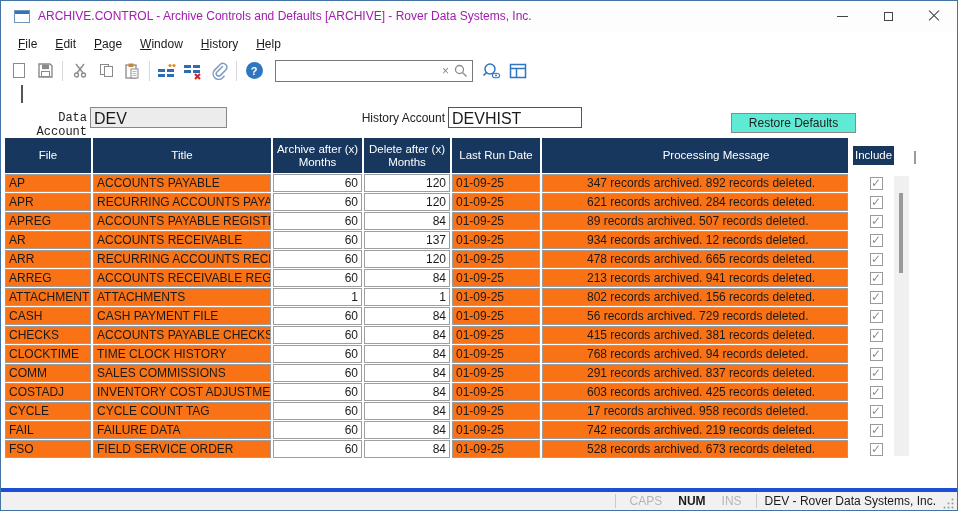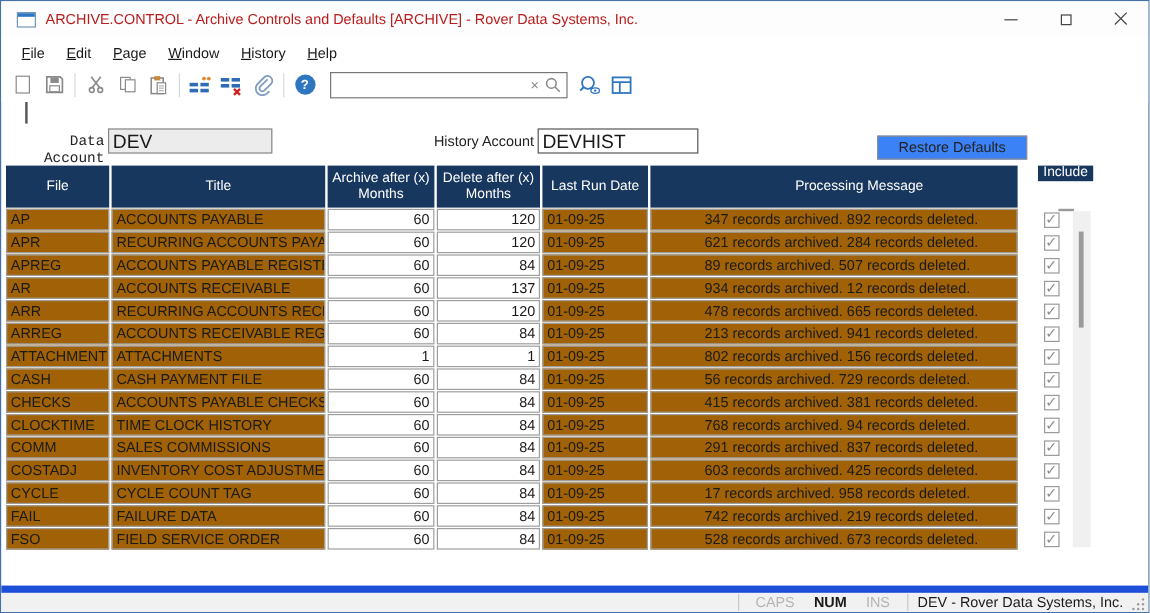--- a/index.html
+++ b/index.html
@@ -8,21 +8,21 @@
     position:relative; width:958px; height:511px; background:#ffffff;
     border:1px solid #4472a4; overflow:hidden;
     font-size:12px; color:#1a1a1a;
   }
   
   .titlebar { position:absolute; left:0; top:0; width:100%; height:30px;
     background:#fdfdfd; display:flex; align-items:center; }
   .app-icon { width:16px; height:13px; border:1px solid #7096bc; background:#fff;
     margin:0 8px 0 13px; position:relative; }
   .app-icon::before { content:""; position:absolute; left:0; top:0; width:100%; height:3px; background:#2e77c0; }
-  .title-text { font-size:12px; color:#b91c1c; white-space:nowrap; }
+  .title-text { font-size:12px; color:#a21caf; white-space:nowrap; }
   .win-controls { margin-left:auto; display:flex; height:30px; }
   .win-btn { width:46px; height:30px; display:flex; align-items:center; justify-content:center; cursor:default; }
   .glyph-min { width:11px; height:1px; background:#444; }
   .glyph-max { width:9px; height:9px; border:1px solid #444; }
   .glyph-close { position:relative; width:12px; height:12px; }
   .glyph-close::before,.glyph-close::after { content:""; position:absolute; left:-1px; top:5px; width:14px; height:1px; background:#444; }
   .glyph-close::before { transform:rotate(45deg); }
   .glyph-close::after { transform:rotate(-45deg); }
   
   .menubar { position:absolute; left:0; top:30px; width:100%; height:25px;
@@ -44,48 +44,48 @@
     font-size:11px; font-weight:bold; display:flex; align-items:center; justify-content:center; }
   
   .caret-line { position:absolute; left:20px; top:84px; width:2px; height:18px; background:#555; }
   .field-label { position:absolute; top:110px; font-size:12px; color:#222; }
   .lbl-data { left:18px; width:68px; text-align:right;font-family:Liberation Mono, monospace; }
   .lbl-hist { left:360px; width:84px; text-align:right; }
   .field-box { position:absolute; top:106px; height:21px; font-size:16px; padding:2px 3px; }
   .fld-data { left:89px; width:137px; background:#ececec; border:1px solid #888; }
   .fld-hist { left:447px; width:134px; background:#fff; border:1px solid #555; }
   .btn-restore { position:absolute; left:730px; top:112px; width:125px; height:20px;
-    background:#3b82f6; border:1px solid #8a8a8a; font-size:12px; color:#222;
+    background:#5eead4; border:1px solid #8a8a8a; font-size:12px; color:#222;
     display:flex; align-items:center; justify-content:center; }
   
   .grid { position:absolute; left:4px; top:137px; }
   .thead { display:flex; gap:2px; height:35px; margin-bottom:1px; }
   .hcell { background:#17375e; color:#fff; font-size:11.5px; line-height:13px;
     display:flex; align-items:center; justify-content:center; text-align:center; padding:0 2px; }
   .trow { display:flex; gap:2px; height:18px; margin-bottom:1px; }
   .cell { border:1px solid #9e9e9e; font-size:12px; padding:0 3px; display:flex; align-items:center;
     overflow:hidden; white-space:nowrap; }
-  .ro { background:#a16207;text-align:right; }
+  .ro { background:#f97316;text-align:right; }
   .ed { background:#fff; }
   .num { justify-content:flex-end; }
   .c-file { width:86px; } .c-title { width:178px; } .c-archive { width:89px; }
   .c-delete { width:86px; } .c-lastrun { width:88px; } .c-msg { width:306px;padding-left:44px; }
   .c-include { width:46px; margin-left:3px; display:flex; align-items:center; justify-content:center; }
-  .inc-head { width:46px; margin-left:15px; display:flex; flex-direction:column; align-items:center;gap:20px; }
+  .inc-head { width:46px; margin-left:3px; display:flex; flex-direction:row; align-items:center;gap:20px; }
   .inc-head .hcell { width:46px; height:19px; }
   .checkbox { width:13px; height:13px; border:1px solid #9a9a9a; background:#fff;
     display:flex; align-items:center; justify-content:center; }
   .tick { color:#8d8d8d; font-size:12px; line-height:11px; font-family:"DejaVu Sans",sans-serif; }
   .inc-head .checkbox { margin-top:3px; }
   
   .vscroll { position:absolute; left:893px; top:175px; width:15px; height:280px; background:#f0f0f0; }
   .vthumb { position:absolute; left:5px; top:17px; width:4px; height:80px; background:#9a9a9a; }
   
   .statusbar { position:absolute; left:0; bottom:0; width:100%; height:22px; background:#f1f1f1;
-    border-top:6px solid #1d4ed8; display:flex; align-items:center; justify-content:flex-end;
+    border-top:4px solid #1d4ed8; display:flex; align-items:center; justify-content:flex-end;
     font-size:12px; color:#1a1a1a; }
   .sb-sep { width:1px; height:14px; background:#c9c9c9; margin:0 6px; }
   .sb-ind { padding:0 8px; }
   .dim { color:#b5b5b5; }
   .sb-num { font-weight:bold; }
   .sb-context { margin:0 6px 0 2px; white-space:nowrap; }
   .sb-grip { width:13px; height:13px; margin-right:2px; align-self:flex-end; }
 </style>
 </head>
 <body>

